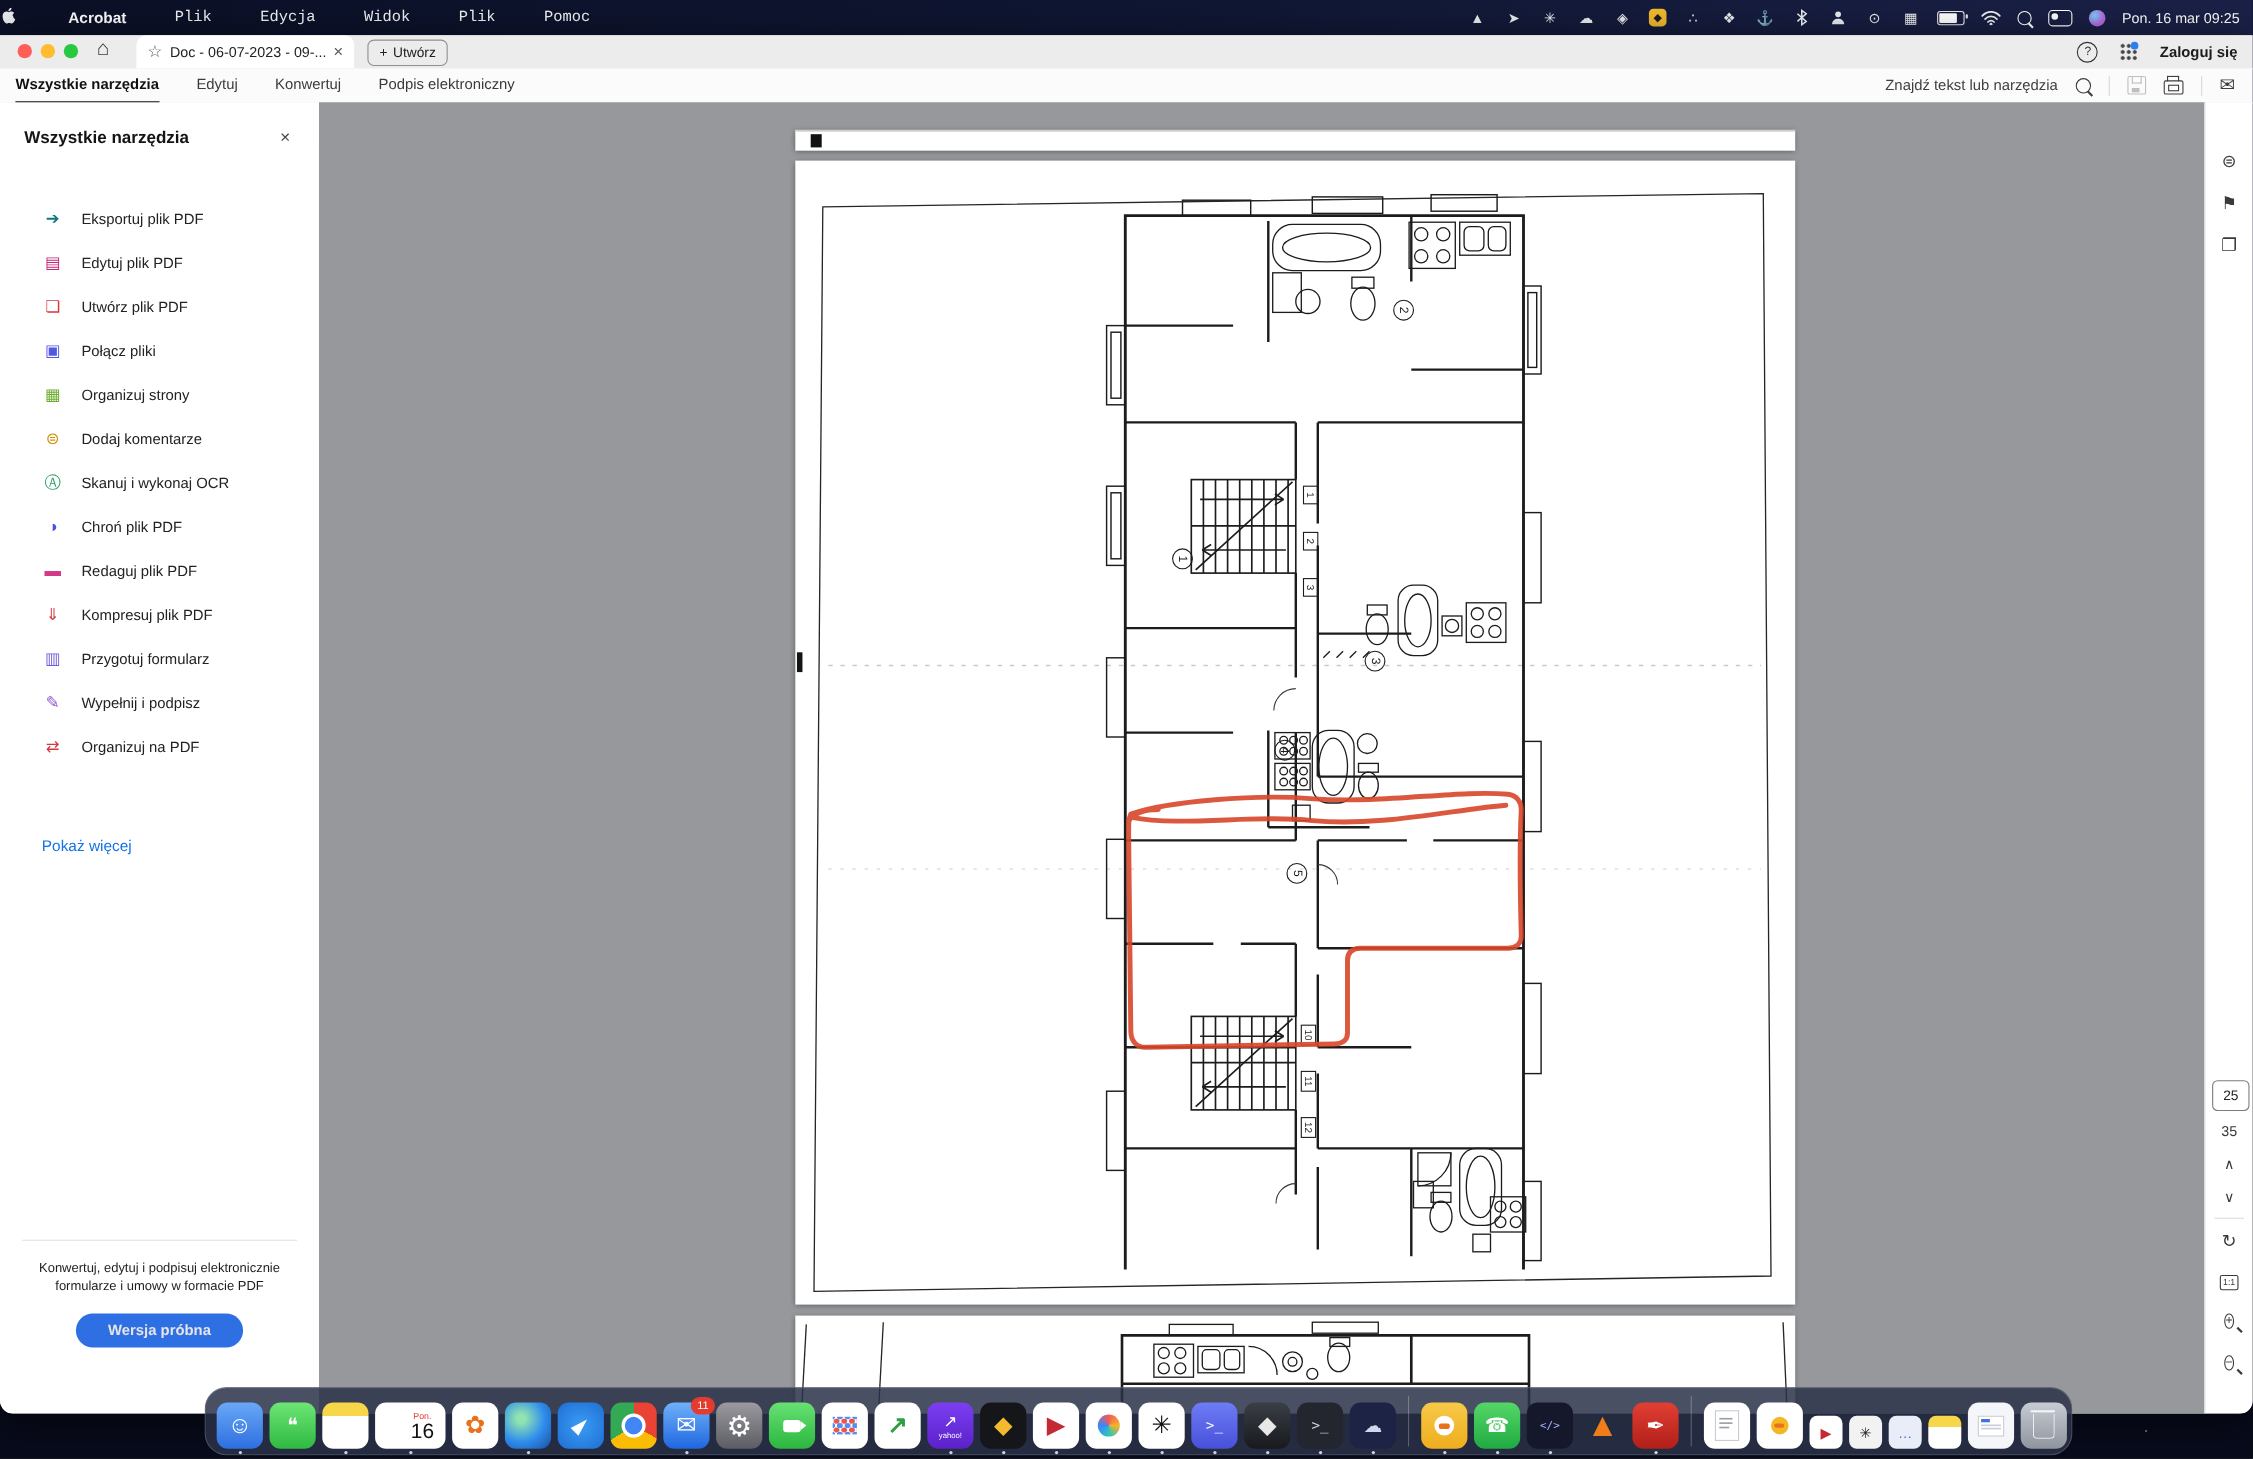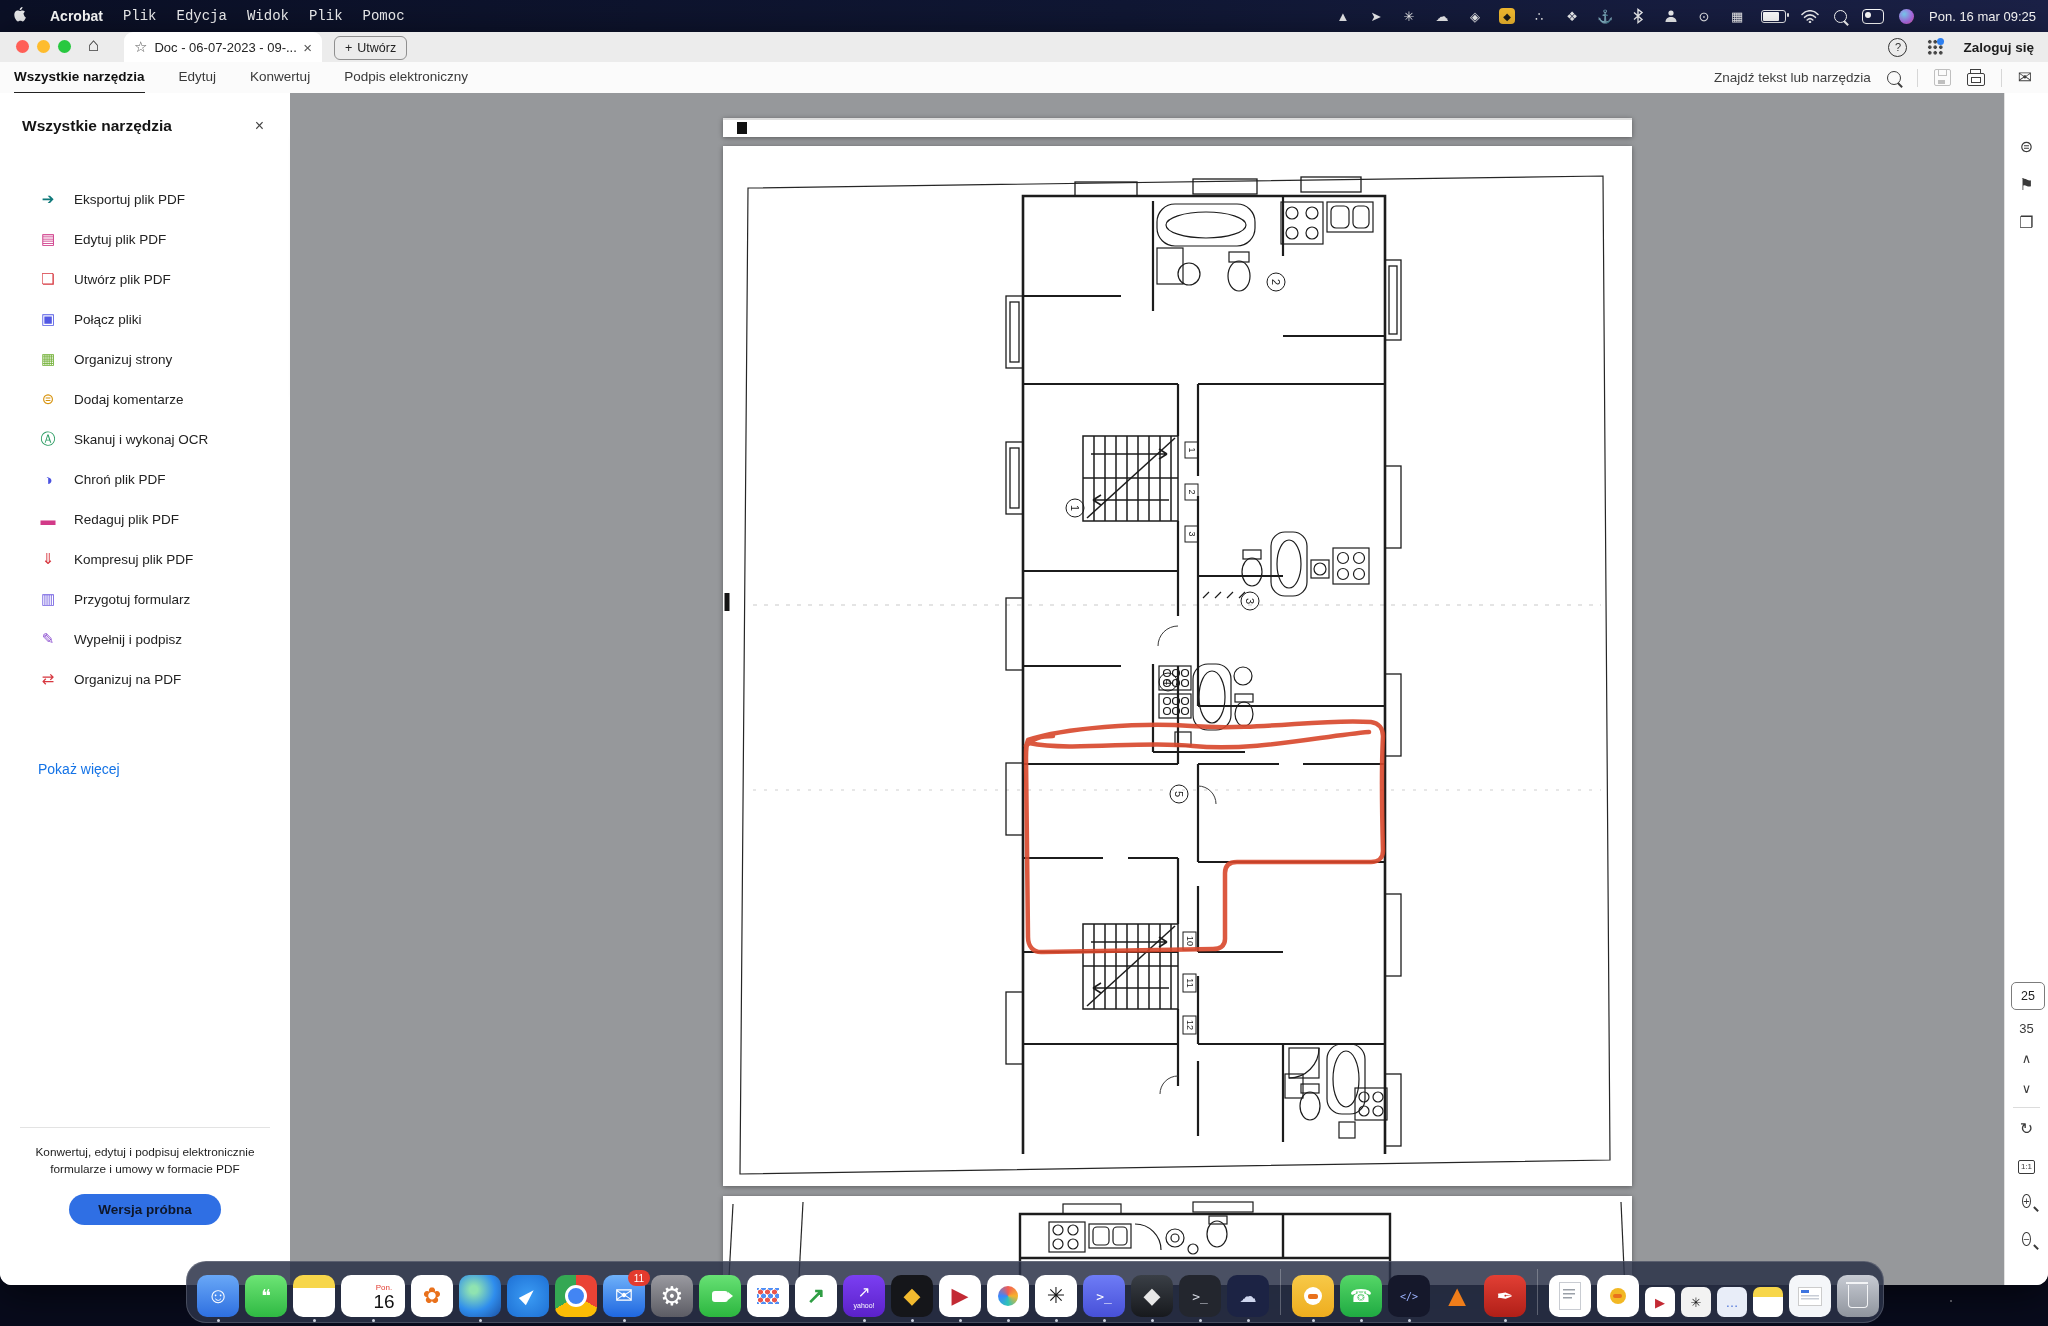--- a/index.html
+++ b/index.html
@@ -4,21 +4,21 @@
 <style>
   html,body{margin:0;padding:0;background:#05070f;}
   #screen{position:relative;width:2048px;height:1326px;overflow:hidden;
     font-family:"Liberation Sans",sans-serif;color:#222;
     background:radial-gradient(1200px 700px at 75% 10%,#2a2350 0%,#141a38 45%,#080b1c 100%);}
   .star{position:absolute;width:2px;height:2px;border-radius:50%;background:rgba(255,255,255,.5);}
   
   #menubar{position:absolute;left:0;top:0;width:2048px;height:32px;
     background:linear-gradient(90deg,#0b1026 0%,#101734 55%,#1b2147 100%);
     display:flex;align-items:center;color:#fff;font-size:14px;}
-  #menubar .left{display:flex;align-items:center;gap:20px;padding-left:12px;justify-content:flex-end;}
+  #menubar .left{display:flex;align-items:center;gap:44px;padding-left:0;justify-content:flex-end;}
   #menubar .appname{font-weight:bold;}
   #menubar .m{opacity:.95;font-family:Liberation Mono, monospace;}
   #menubar .right{margin-left:auto;display:flex;align-items:center;gap:15px;padding-right:12px;font-size:13px;}
   .sico{display:inline-flex;align-items:center;justify-content:center;width:18px;height:18px;opacity:.92;font-size:13px;}
   .binance-tile{width:16px;height:16px;border-radius:4px;background:#f3ba2f;color:#1b1b1b;display:inline-flex;align-items:center;justify-content:center;font-size:10px;}
   .bat{position:relative;width:23px;height:11px;border:1.5px solid rgba(255,255,255,.9);border-radius:3px;}
   .bat::after{content:"";position:absolute;right:-4px;top:2.5px;width:2px;height:4px;background:rgba(255,255,255,.9);border-radius:1px;}
   .bat i{position:absolute;left:1px;top:1px;bottom:1px;width:70%;background:#fff;border-radius:1px;}
   .cc-pill{width:20px;height:13px;border:1.5px solid #fff;border-radius:4px;position:relative;}
   .cc-pill::before{content:"";position:absolute;left:2px;top:2px;width:6px;height:6px;border-radius:50%;background:#fff;}
@@ -62,21 +62,21 @@
   #panel .closex{position:absolute;right:26px;top:24px;font-size:16px;color:#444;}
   .pitem{position:absolute;left:0;width:290px;height:40px;display:flex;align-items:center;gap:16px;padding-left:38px;box-sizing:border-box;font-size:13.5px;color:#222;}
   .pico{width:20px;height:20px;display:flex;align-items:center;justify-content:center;font-size:15px;}
   .c1{color:#0f797a}.c2{color:#c9257c}.c3{color:#d7373f}.c4{color:#5258e4}.c5{color:#6cad2e}
   .c6{color:#d7930d}.c7{color:#2d9d64}.c8{color:#4a51e0}.c9{color:#d23a88}.c10{color:#d7373f}
   .c11{color:#6f5be0}.c12{color:#8a4ccf}.c13{color:#d7373f}
   #showmore{position:absolute;left:38px;top:668px;font-size:14px;color:#1473e6;}
   #promo{position:absolute;left:0;bottom:60px;width:290px;text-align:center;}
   #promo .hr{width:250px;margin:0 auto 16px auto;border-top:1px solid #e3e3e3;}
   #promo .t{font-size:11.8px;color:#1d1d1d;line-height:1.45;}
-  #trialbtn{margin:16px auto 0 auto;width:152px;height:31px;border-radius:16px;background:#2f6fe4;color:#0f172a;font-weight:bold;font-size:13.5px;display:flex;align-items:center;justify-content:center;}
+  #trialbtn{margin:16px auto 0 auto;width:152px;height:31px;border-radius:16px;background:#2f6fe4;color:#e5e5e5;font-weight:bold;font-size:13.5px;display:flex;align-items:center;justify-content:center;}
   
   #qtools{position:absolute;left:296px;top:98px;width:40px;height:268px;background:#fff;border:1px solid #dcdcdc;border-radius:9px;box-shadow:0 2px 8px rgba(0,0,0,.18);}
   #qtools .handle{width:20px;height:4px;border-radius:2px;background:#c9c9c9;margin:6px auto 4px auto;}
   .qbtn{position:relative;width:30px;height:30px;margin:8px auto 0 auto;border-radius:6px;display:flex;align-items:center;justify-content:center;font-size:15px;color:#2b2b2b;}
   .qbtn.active{background:#2e63d2;color:#fff;}
   .qbtn .corner{position:absolute;right:2px;bottom:2px;width:0;height:0;border-left:4px solid transparent;border-bottom:4px solid currentColor;}
   .qcursor{display:inline-block;transform:rotate(-90deg);}
   .qA{border:1.4px dashed #2b2b2b;font-size:10px;padding:1px 3px;border-radius:2px;}
   
   #viewport{position:absolute;left:290px;top:61px;right:43px;bottom:0;background:#96989b;overflow:hidden;}

